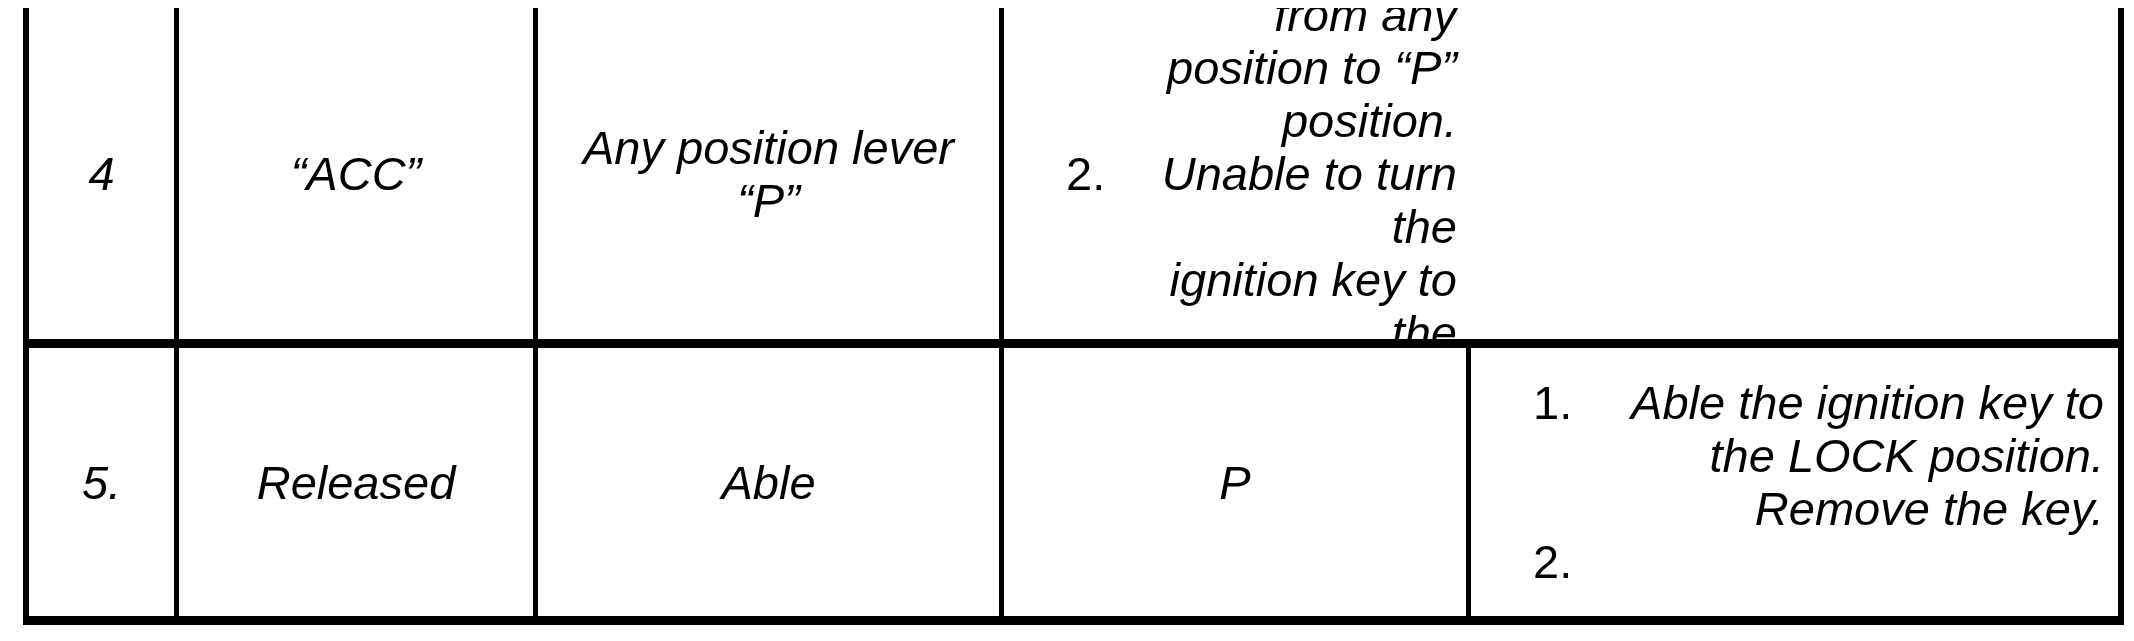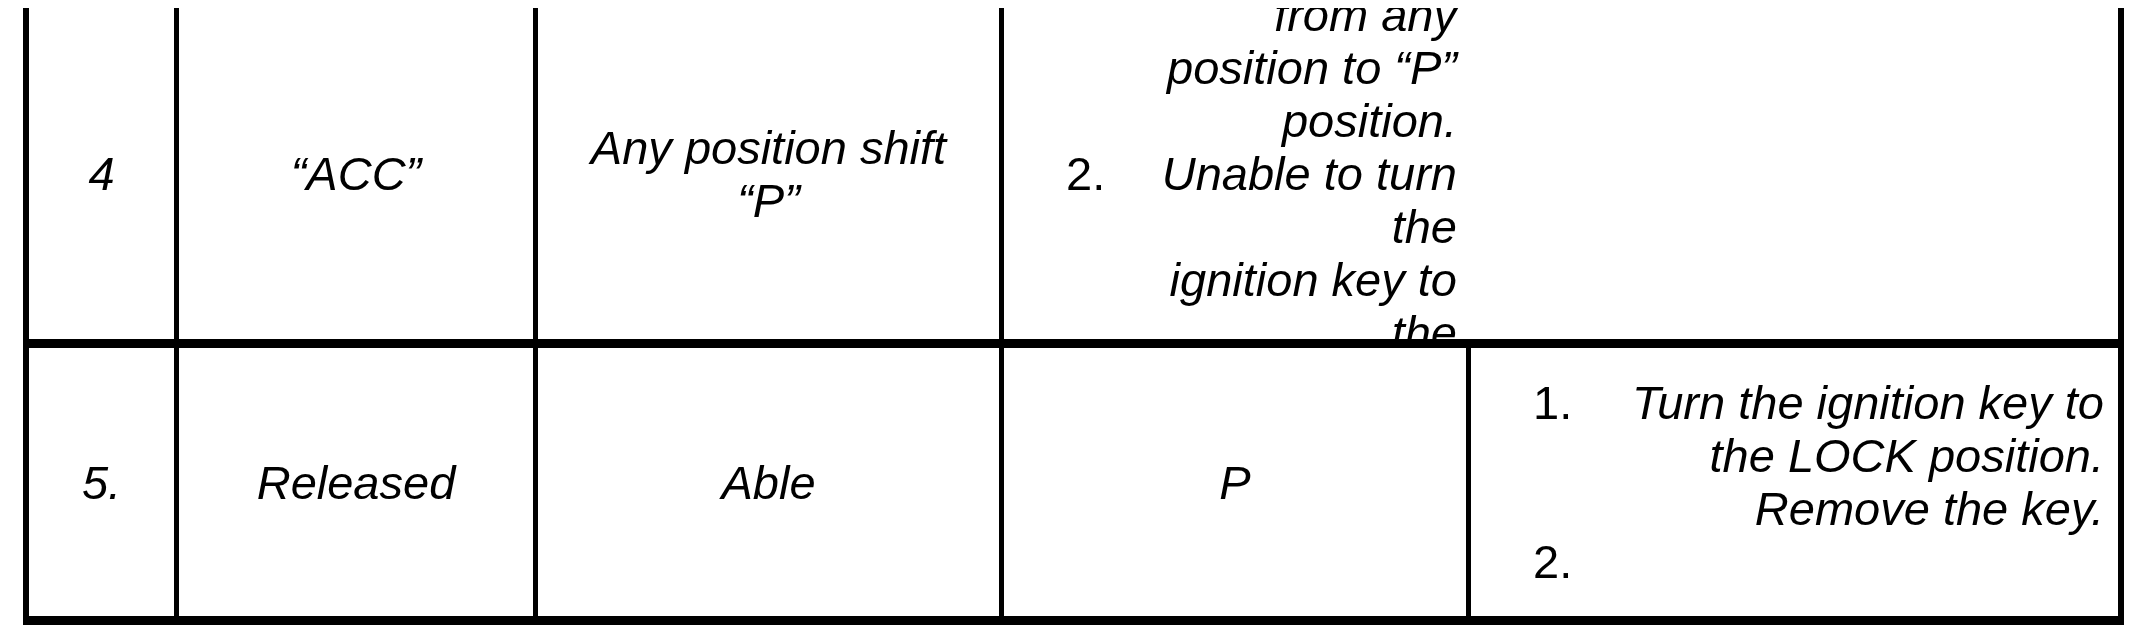--- a/index.html
+++ b/index.html
@@ -92,21 +92,21 @@
 <div class="ktable">
 
   <div class="trow row-4">
     <div class="cell">
       <span>4</span>
     </div>
     <div class="cell">
       <span>“ACC”</span>
     </div>
     <div class="cell">
-      <span>Any position shift
+      <span>Any position lever
 “P”</span>
     </div>
     <div class="cell result">
       <div class="olist">
         <div class="oitem">
           <span class="onum">1.</span>
           <span class="otext">Able to move shift lever
 from any position to “P”
 position.</span>
         </div>
@@ -130,21 +130,21 @@
     <div class="cell">
       <span>Able</span>
     </div>
     <div class="cell">
       <span>P</span>
     </div>
     <div class="cell result">
       <div class="olist">
         <div class="oitem">
           <span class="onum">1.</span>
-          <span class="otext">Turn the ignition key to
+          <span class="otext">Able the ignition key to
 the LOCK position.
 Remove the key.</span>
         </div>
         <div class="oitem">
           <span class="onum">2.</span>
         </div>
       </div>
     </div>
   </div>
 

